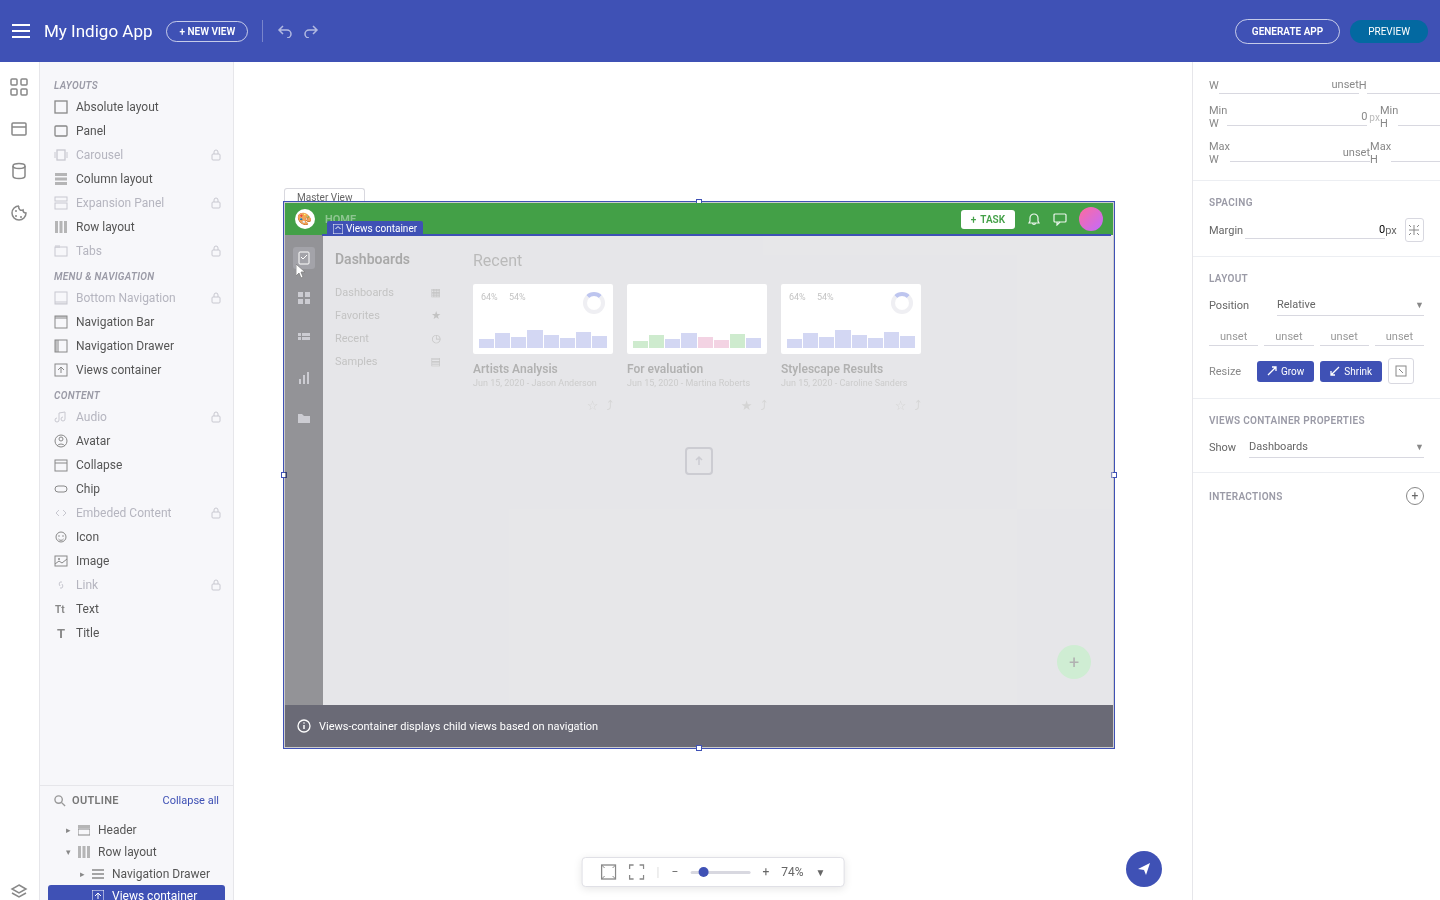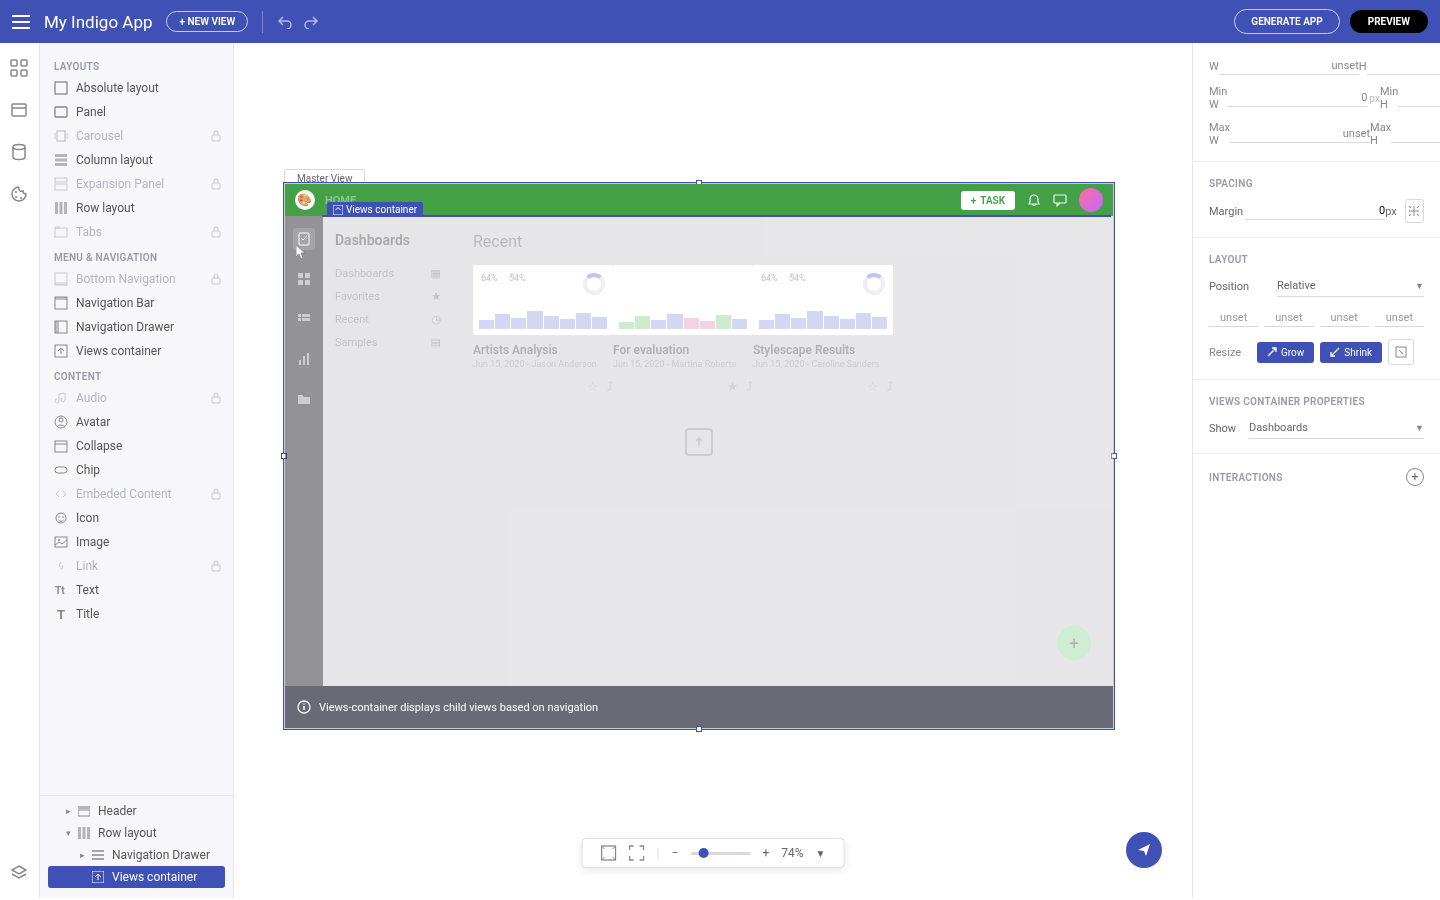--- a/index.html
+++ b/index.html
@@ -1,40 +1,40 @@
 <!DOCTYPE html>
 <html><head>
 <meta charset="utf-8">
 <style>
 * { margin: 0; padding: 0; box-sizing: border-box; font-family: -apple-system, BlinkMacSystemFont, "Segoe UI", Roboto, sans-serif; }
 body { background: #fff; overflow: hidden; width: 1440px; height: 900px; }
 
 
-.topbar { height: 43px; background: #3f51b5; display: flex; align-items: center; padding: 0 12px; color: #fff; }
+.topbar { height: 62px; background: #3f51b5; display: flex; align-items: center; padding: 0 12px; color: #fff; }
 .topbar .hamburger { width: 18px; height: 14px; margin-right: 14px; cursor: pointer; }
 .topbar .hamburger span { display: block; height: 2px; background: #fff; margin-bottom: 4px; }
 .topbar .title { font-size: 17px; font-weight: 400; margin-right: 14px; }
 .topbar .newview { border: 1px solid rgba(255,255,255,0.7); border-radius: 14px; padding: 4px 12px; font-size: 10px; font-weight: 600; cursor: pointer; }
 .topbar .divider { width: 1px; height: 22px; background: rgba(255,255,255,0.3); margin: 0 14px; }
 .topbar .histbtn { opacity: 0.6; margin-right: 10px; cursor: pointer; }
 .topbar .spacer { flex: 1; }
 .topbar .genbtn { border: 1px solid rgba(255,255,255,0.7); border-radius: 14px; padding: 6px 16px; font-size: 10px; font-weight: 600; margin-right: 10px; cursor: pointer; }
-.topbar .preview { background: #000000; border-radius: 14px; padding: 6px 18px; font-size: 10px; font-weight: 700; cursor: pointer; }
+.topbar .preview { background: #0369a1; border-radius: 14px; padding: 6px 18px; font-size: 10px; font-weight: 400; cursor: pointer; }
 
 
 .main { display: flex; height: calc(100% - 45px); }
 .rail { width: 40px; background: #fff; border-right: 1px solid #e6e6ea; display: flex; flex-direction: column; align-items: center; padding-top: 16px; }
 .rail .railicon { width: 20px; height: 20px; margin-bottom: 22px; color: #888; cursor: pointer; }
 .rail .railspacer { flex: 1; }
 .leftpanel { width: 194px; background: #f7f7fa; border-right: 1px solid #e6e6ea; display: flex; flex-direction: column; font-size: 12px; color: #555; }
 .lp-top { flex: 1; overflow-y: auto; padding: 10px 0; }
 .lp-search { display: flex; align-items: center; padding: 4px 14px 8px; border-bottom: 1px solid #e6e6ea; margin-bottom: 8px; }
 .lp-search input { border: none; background: transparent; outline: none; font-size: 12px; flex: 1; color: #666; }
 .lp-search .sicon { color: #999; margin-right: 6px; }
-.lp-heading { font-size: 10px; font-weight: 600; color: #9a9aa6; letter-spacing: 0.3px; padding: 8px 14px 4px; }
+.lp-heading { font-size: 10px; font-weight: 600; color: #9a9aa6; letter-spacing: 0.3px; padding: 8px 14px 4px; font-style: italic; }
 .lp-item { display: flex; align-items: center; padding: 5px 14px; cursor: pointer; position: relative; }
 .lp-item .itico { width: 14px; height: 14px; margin-right: 8px; color: #888; flex-shrink: 0; }
 .lp-item.disabled { color: #b5b5bf; }
 .lp-item.disabled .itico { color: #c8c8d0; }
 .lp-item .lock { position: absolute; right: 12px; color: #c8c8d0; }
 
 .lp-outline { border-top: 1px solid #e6e6ea; }
 .lp-out-head { display: flex; align-items: center; padding: 8px 14px; font-size: 11px; }
 .lp-out-head .outlabel { font-weight: 600; color: #777; letter-spacing: 0.3px; flex: 1; }
 .lp-out-head .collapse { color: #3f51b5; font-size: 11px; cursor: pointer; }
@@ -70,21 +70,21 @@
 
 .appbody { display: flex; height: 470px; background: #cfcfd4; position: relative; opacity: 0.5; }
 .darkrail { width: 38px; background: #2a2a32; display: flex; flex-direction: column; align-items: center; padding-top: 12px; }
 .darkrail .dr-item { width: 22px; height: 22px; margin-bottom: 18px; color: #9a9aa6; display: flex; align-items: center; justify-content: center; border-radius: 3px; }
 .darkrail .dr-item.active { background: #4a4a55; color: #fff; }
 .appside { width: 130px; padding: 16px 12px; }
 .appside h3 { font-size: 14px; color: #555; font-weight: 600; margin-bottom: 14px; }
 .appside .sitem { display: flex; align-items: center; justify-content: space-between; padding: 5px 0; font-size: 11px; color: #888; }
 .appmain { flex: 1; padding: 16px 20px; }
 .appmain h2 { font-size: 16px; color: #777; font-weight: 400; margin-bottom: 14px; }
-.cards { display: flex; }
+.cards { display: flex; gap: 14px; }
 .dashcard { width: 140px; }
 .dcimg { height: 70px; background: #fff; border-radius: 2px; padding: 6px; position: relative; }
 .dcimg .pct { position: absolute; top: 8px; left: 8px; font-size: 9px; color: #888; }
 .dcimg .pct2 { left: 36px; }
 .dcimg .donut { position: absolute; right: 8px; top: 8px; width: 22px; height: 22px; border-radius: 50%; border: 4px solid #e0e0e8; border-top-color: #7e8ce0; }
 .dcimg .bars { position: absolute; bottom: 6px; left: 6px; right: 6px; height: 22px; display: flex; align-items: flex-end; gap: 1px; }
 .dcimg .bars span { flex: 1; background: #a8b0e8; }
 .dctitle { font-size: 12px; color: #666; font-weight: 600; margin-top: 8px; }
 .dcmeta { font-size: 9px; color: #999; margin-top: 2px; }
 .dcactions { display: flex; justify-content: flex-end; gap: 8px; margin-top: 10px; color: #aaa; font-size: 13px; }
@@ -427,20 +427,30 @@
           <span class="itico">
             <svg width="14" height="14">
               <text x="3" y="12" font-size="13" fill="currentColor" font-weight="bold">T</text>
             </svg>
           </span>
           <span>Title</span>
         </div>
     </div>
 
     <div class="lp-outline">
+      <div class="lp-out-head">
+        <span style="margin-right:6px;color:#999">
+            <svg width="12" height="12" viewBox="0 0 13 13">
+              <circle cx="5" cy="5" r="4" fill="none" stroke="currentColor" stroke-width="1.5"></circle>
+              <line x1="8" y1="8" x2="12" y2="12" stroke="currentColor" stroke-width="1.5"></line>
+            </svg>
+          </span>
+        <span class="outlabel">OUTLINE</span>
+        <span class="collapse">Collapse all</span>
+      </div>
       <div class="tree">
         <div class="tnode ind1">
             <span class="arr">▸</span>
             <span class="tico">
               <svg width="12" height="12">
                 <rect x="0" y="1" width="12" height="3" fill="currentColor" opacity="0.6"></rect>
                 <rect x="0" y="5" width="12" height="6" fill="none" stroke="currentColor"></rect>
               </svg>
             </span>
             <span>Header</span>

